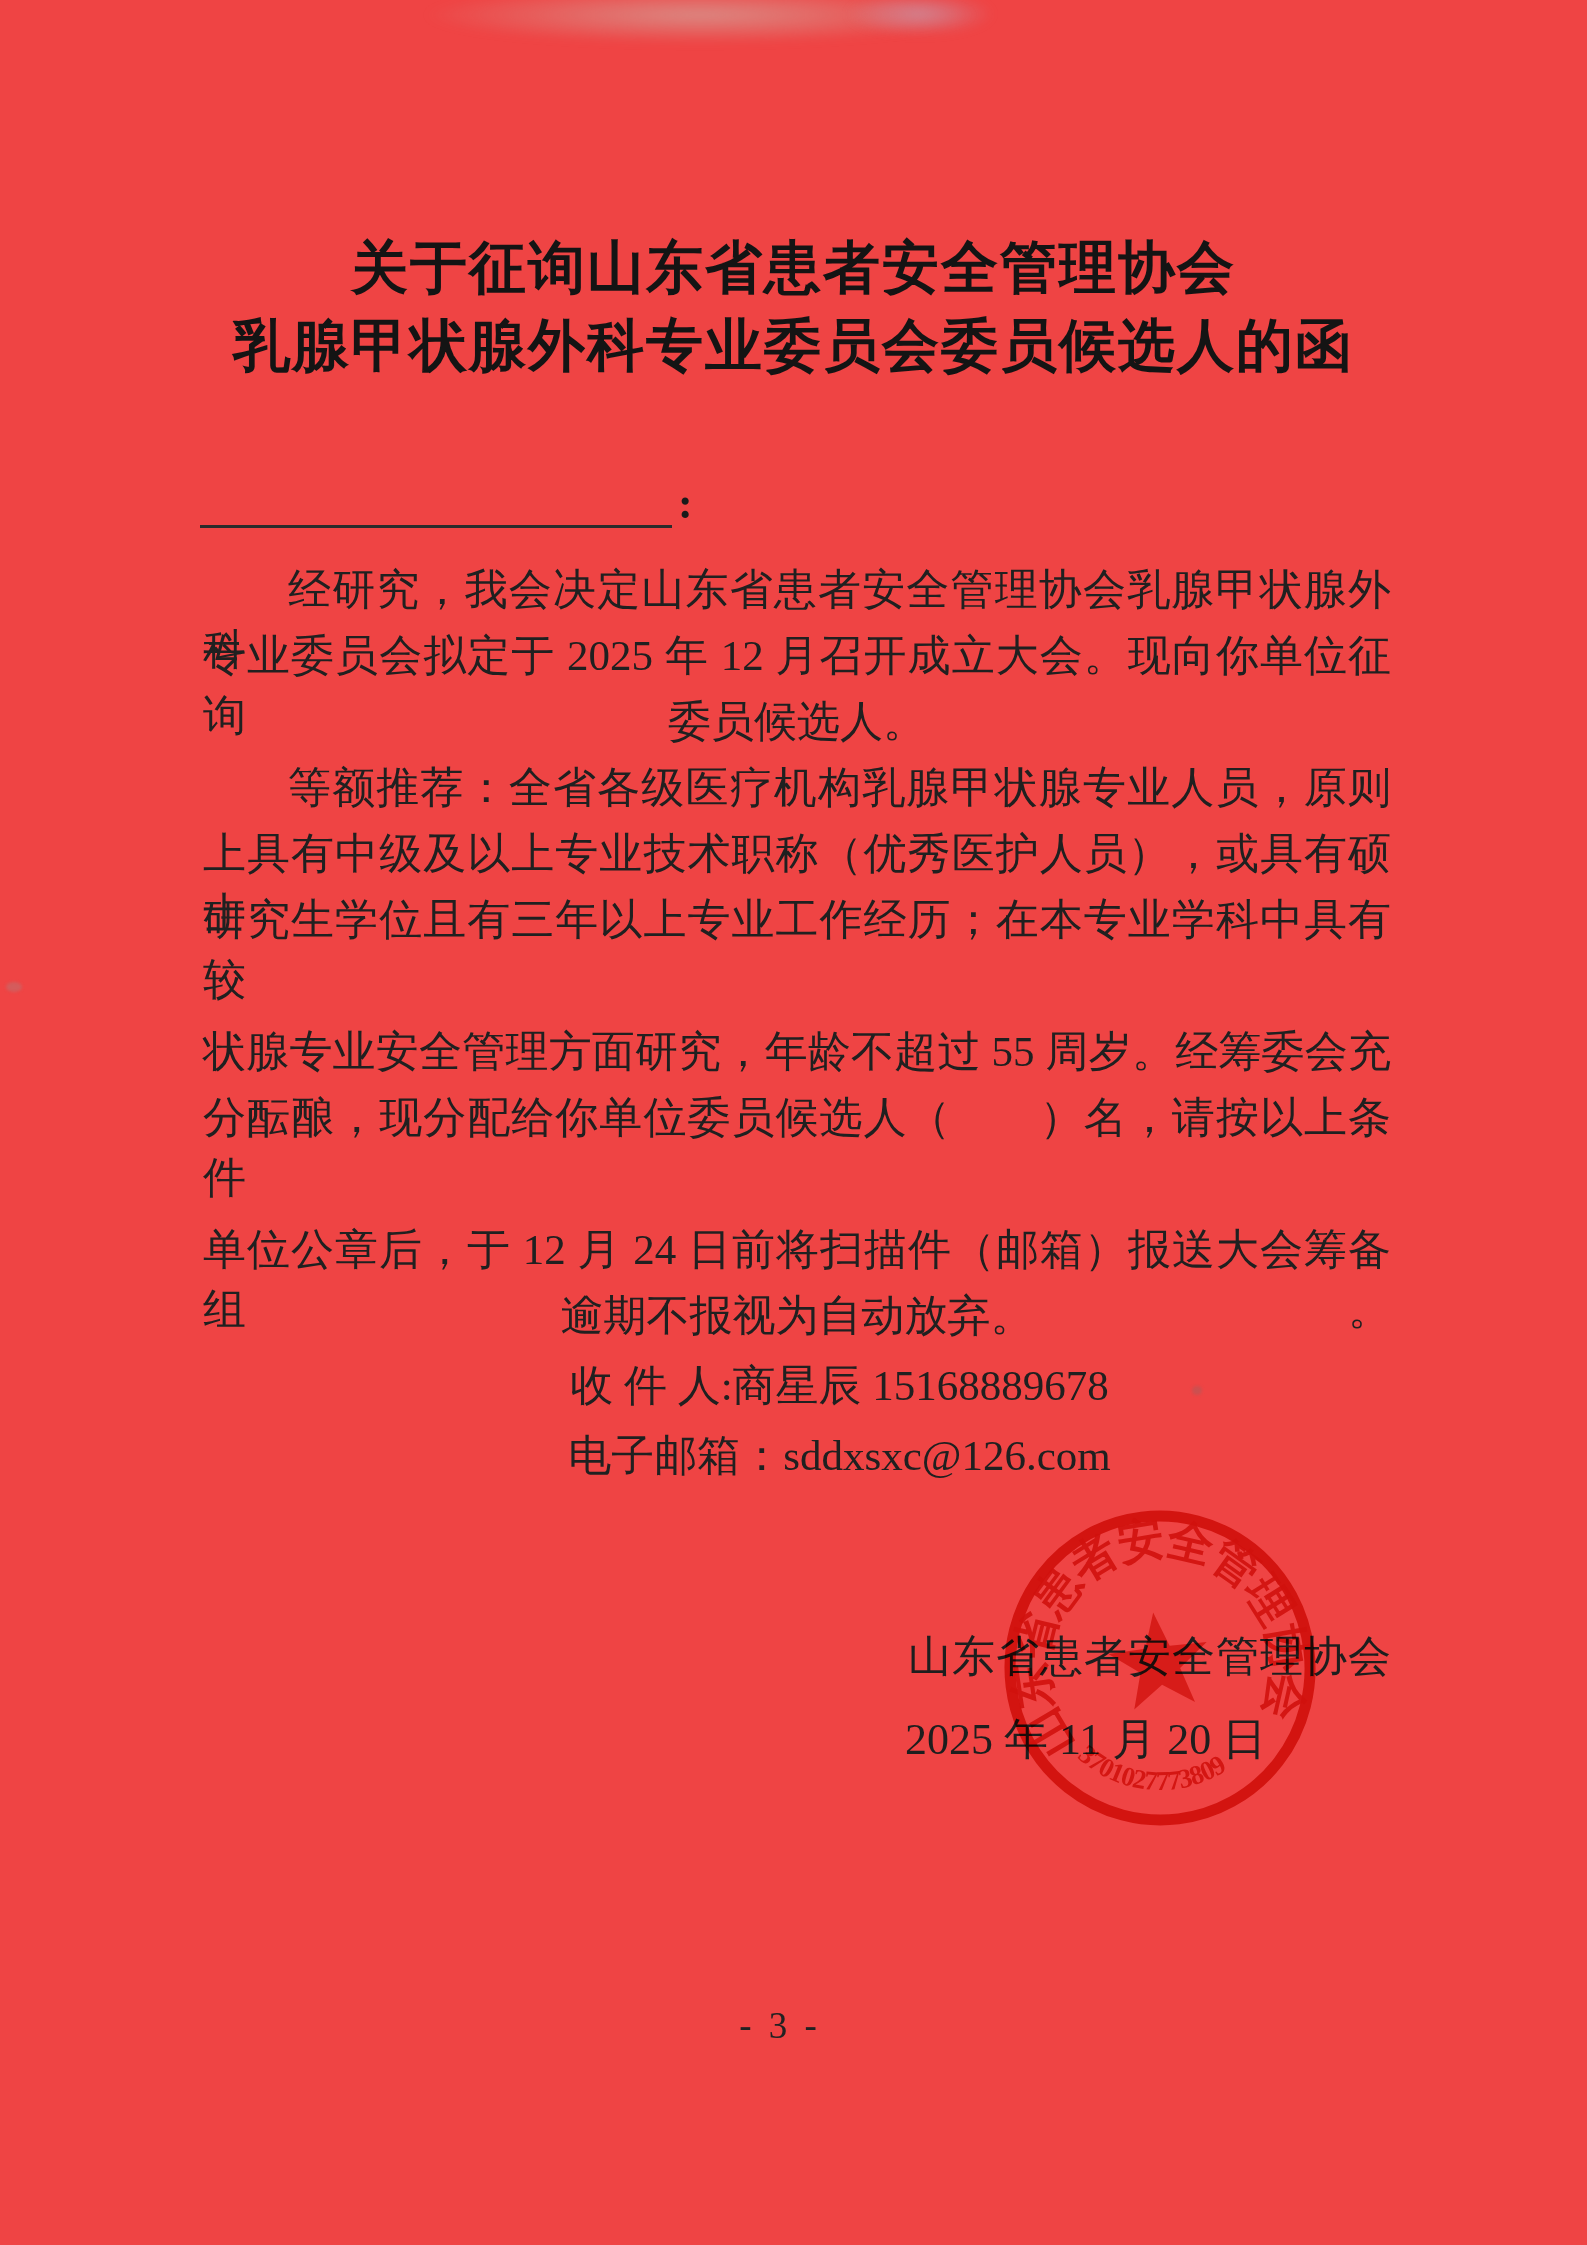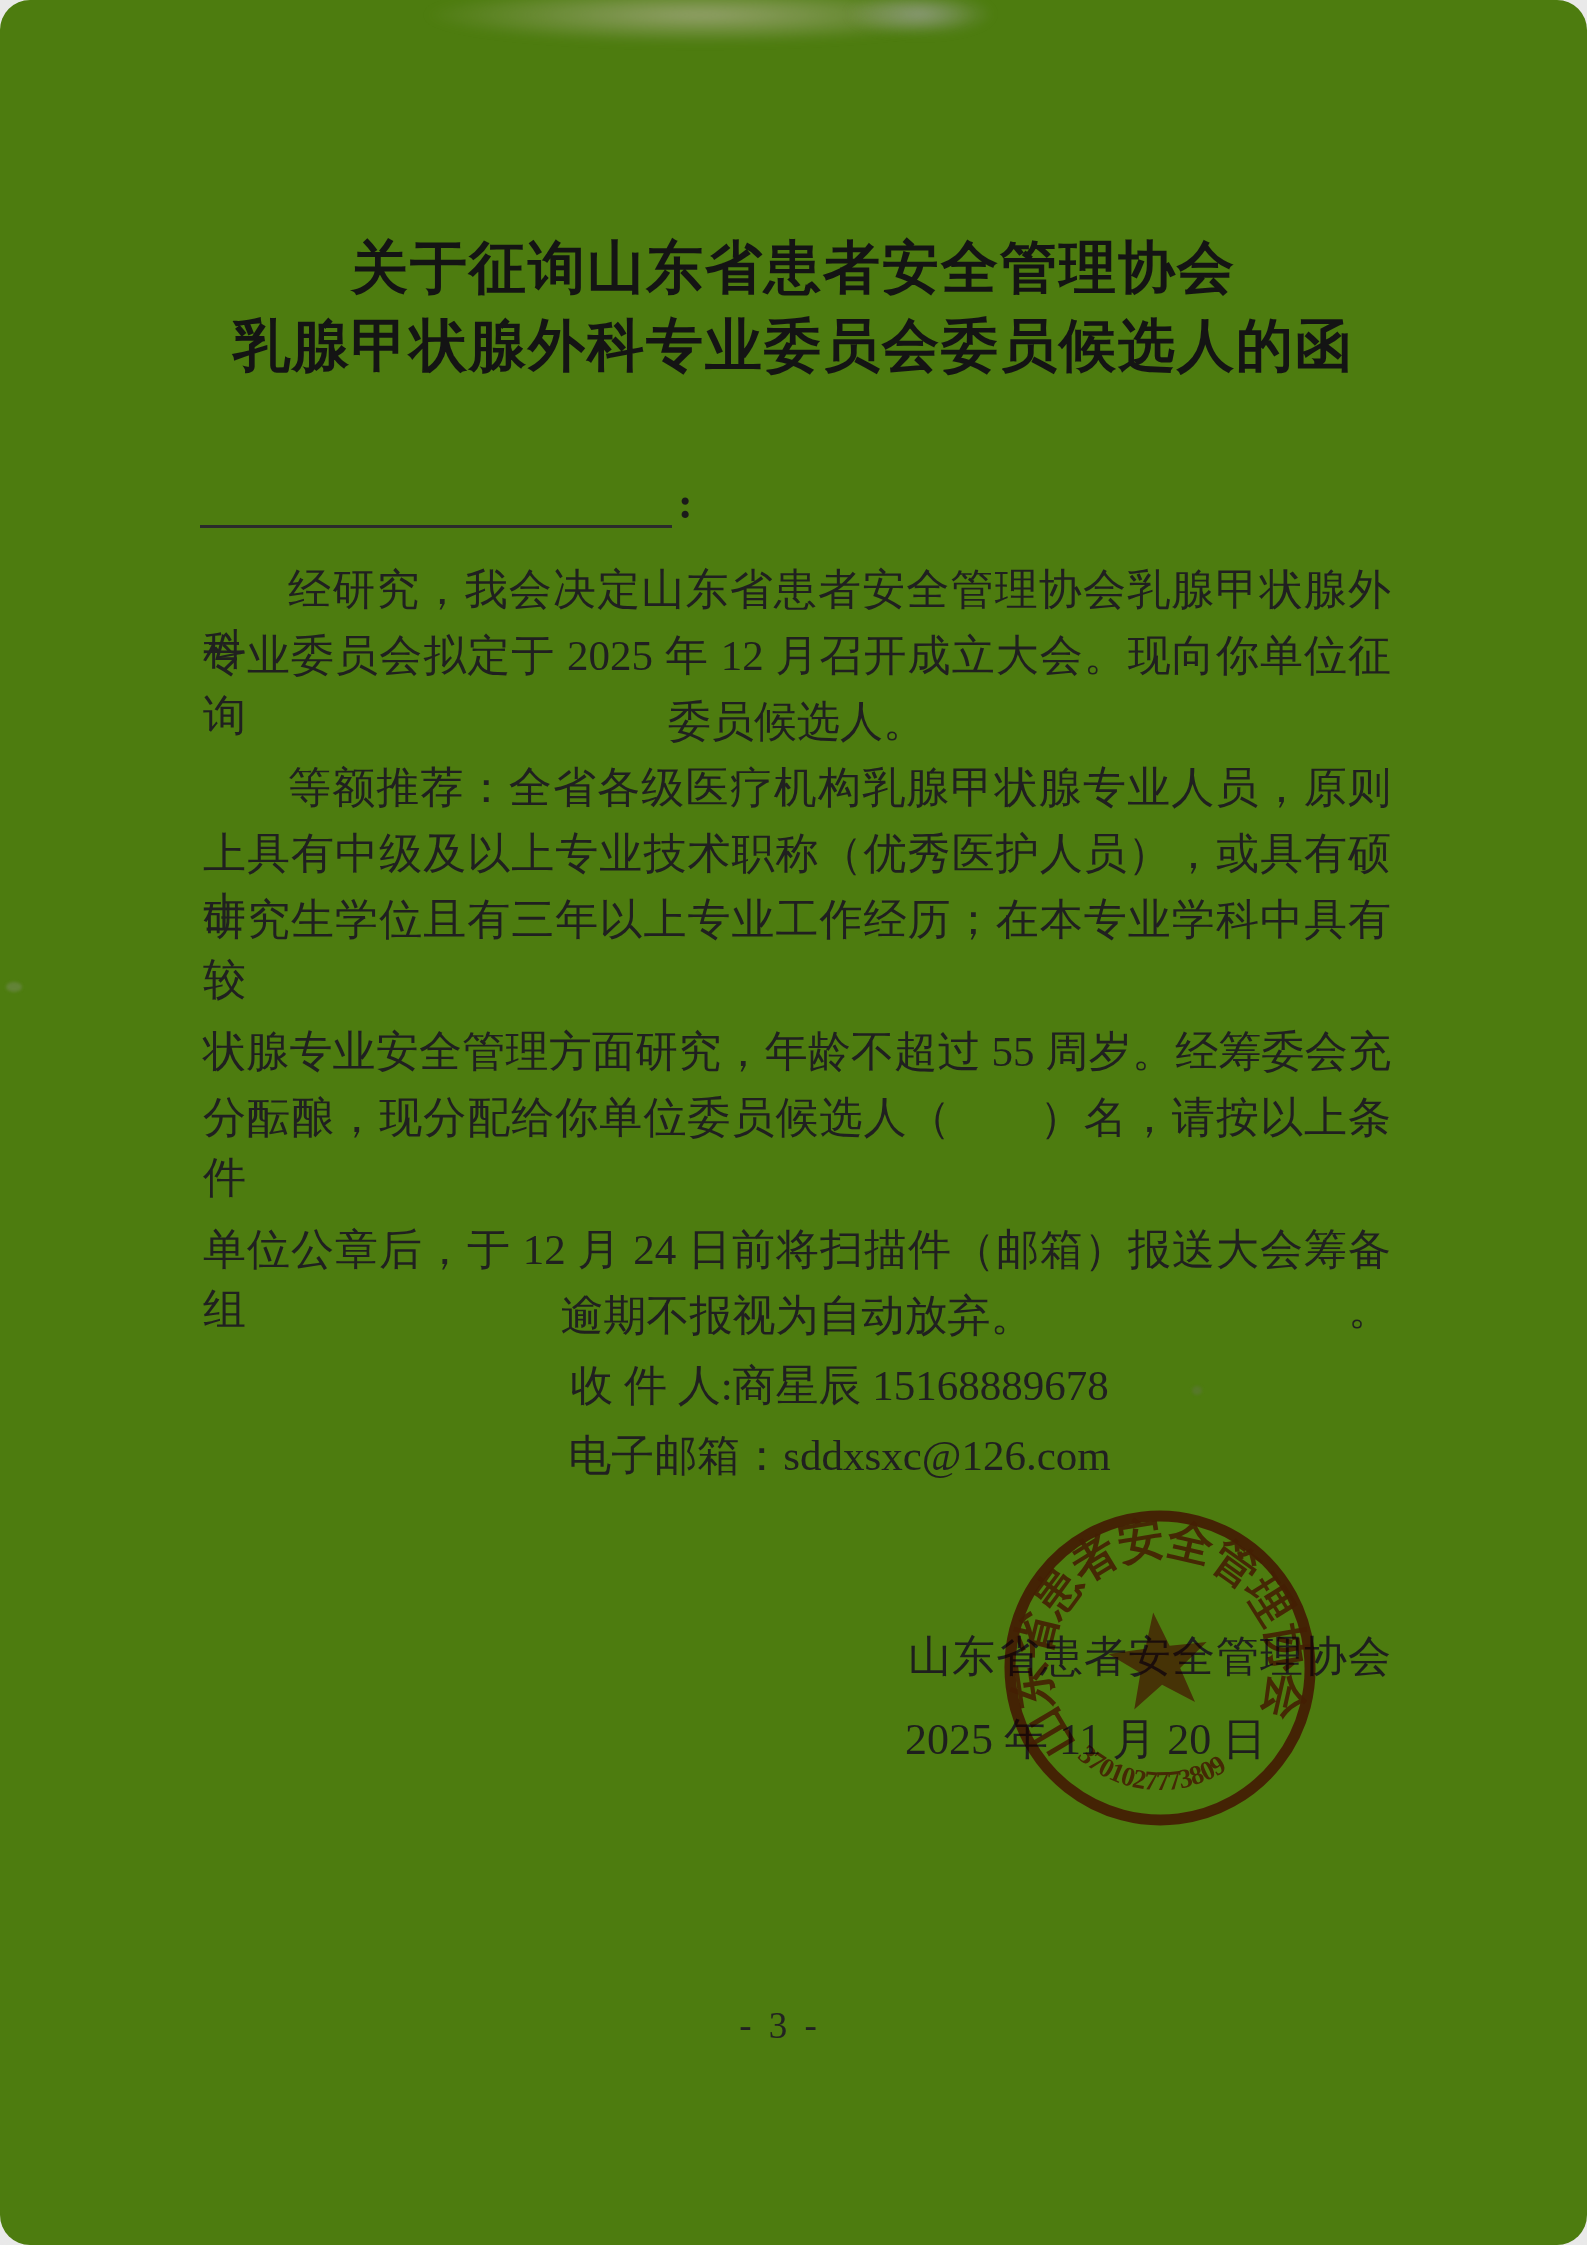--- a/index.html
+++ b/index.html
@@ -1,23 +1,22 @@
 <!DOCTYPE html>
 <html><head>
 <meta charset="utf-8">
 <style>
   html,body{margin:0;padding:0;background:#e9e9e9;}
   .page{
     position:relative;
     width:1587px;height:2245px;
-    background:#4d7c0f;
+    background:#ef4444;
     overflow:hidden;
     font-family:"Liberation Serif","DejaVu Serif",serif;
     color:#1f1f1f;
-    border-radius:30px;
   }
   
   .smudge{position:absolute;pointer-events:none;border-radius:50%;filter:blur(5px);}
   .s1{left:420px;top:-14px;width:560px;height:58px;
       background:radial-gradient(ellipse at center, rgba(203,190,180,.55), rgba(203,190,180,0) 70%);}
   .s2{left:845px;top:-8px;width:150px;height:44px;
       background:radial-gradient(ellipse at center, rgba(186,176,204,.5), rgba(186,176,204,0) 70%);}
   .speck{position:absolute;pointer-events:none;border-radius:50%;filter:blur(1.5px);}
   .p1{left:6px;top:982px;width:16px;height:10px;background:rgba(150,150,150,.30);}
   .p2{left:1192px;top:1386px;width:10px;height:9px;background:rgba(110,110,110,.28);}

